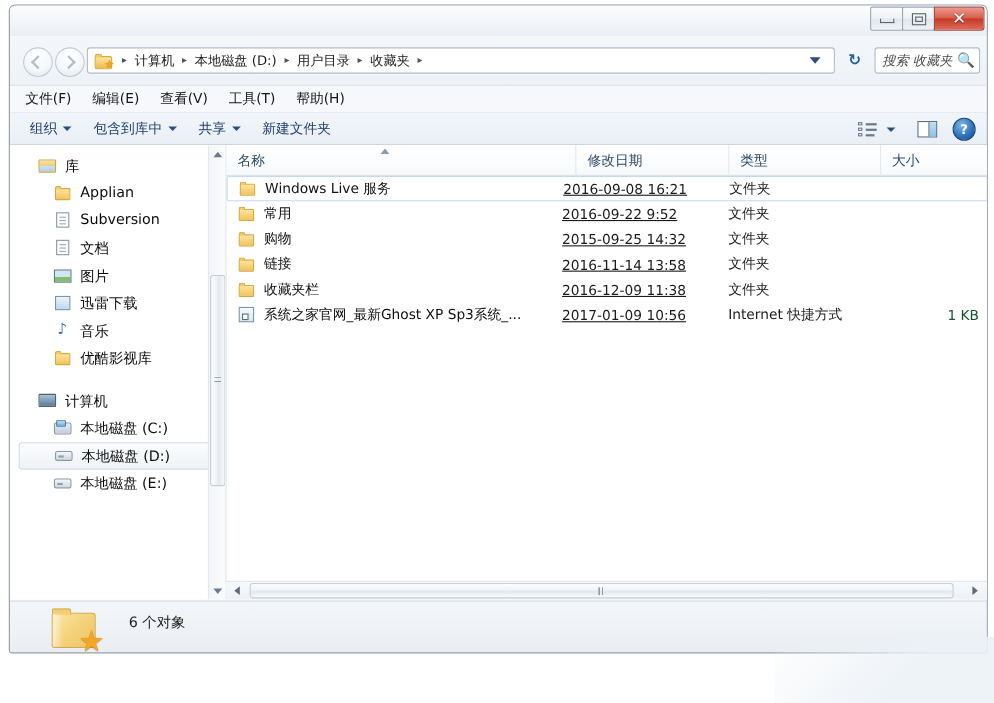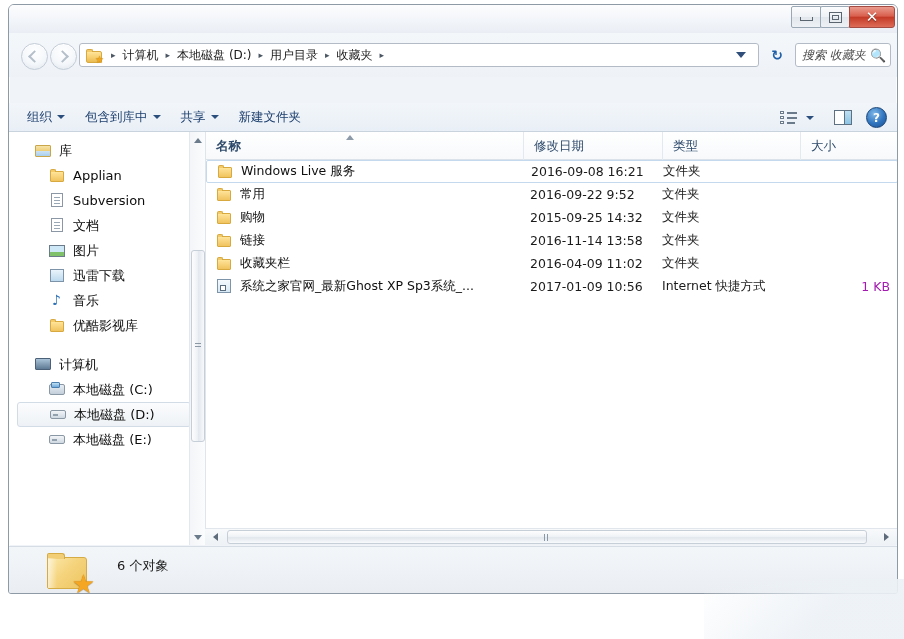--- a/index.html
+++ b/index.html
@@ -609,23 +609,23 @@
     border-radius: 2px;
   }
   .cell-name {
     position: absolute;
     left: 10px;
     display: flex;
     align-items: center;
     max-width: 300px;
     overflow: hidden;
   }
-  .cell-date { position: absolute; left: 324px; color: #1b1b1b; }
+  .cell-date { position: absolute; left: 305px; color: #1b1b1b; text-decoration: underline; }
   .cell-type { position: absolute; left: 456px; color: #1b1b1b; }
-  .cell-size { position: absolute; left: 594px; width: 90px; text-align: right; color: #a21caf; }
+  .cell-size { position: absolute; left: 594px; width: 90px; text-align: right; color: #14532d; }
   .ficon {
     width: 17px; height: 15px;
     margin-right: 7px;
     position: relative;
     flex: none;
   }
   .ic-shortcut {
     position: absolute; left: 1px; top: 0;
     width: 14px; height: 14px;
     background: linear-gradient(to bottom, #f5fafd, #d6e8f5);
@@ -795,20 +795,27 @@
       <div class="refresh-btn">
         <span>↻</span>
       </div>
 
       <div class="searchbox">
         <span class="search-ph">搜索 收藏夹</span>
         <span class="search-icon">🔍</span>
       </div>
     </div>
 
+    <div class="menubar">
+      <span class="menuitem">文件(F)</span>
+      <span class="menuitem">编辑(E)</span>
+      <span class="menuitem">查看(V)</span>
+      <span class="menuitem">工具(T)</span>
+      <span class="menuitem">帮助(H)</span>
+    </div>
 
     <div class="toolbar">
       <span class="tbitem">
         <span>组织</span>
         <span class="tbcaret"></span>
       </span>
       <span class="tbitem">
         <span>包含到库中</span>
         <span class="tbcaret"></span>
       </span>
@@ -927,21 +934,21 @@
           </div>
           <div class="sb-arrow down">
               <span class="tri"></span>
             </div>
         </div>
       </div>
 
       <div class="filepane">
 
         <div class="colheader">
-          <div class="colh first" style="left:0;width:317px;font-weight:bold;">
+          <div class="colh first" style="left:0;width:317px;">
             <span class="sortarrow" style="left:140px;"></span>
             <span>名称</span>
           </div>
           <div class="colh" style="left:317px;width:139px;">
             <span>修改日期</span>
           </div>
           <div class="colh" style="left:456px;width:138px;">
             <span>类型</span>
           </div>
           <div class="colh" style="left:594px;width:98px;">
@@ -999,21 +1006,21 @@
             <span class="cell-size"></span>
           </div>
 
           <div class="frow">
             <span class="cell-name">
               <span class="ficon">
                   <span class="ic-folder"></span>
                 </span>
               <span>收藏夹栏</span>
             </span>
-            <span class="cell-date">2016-04-09 11:02</span>
+            <span class="cell-date">2016-12-09 11:38</span>
             <span class="cell-type">文件夹</span>
             <span class="cell-size"></span>
           </div>
 
           <div class="frow">
             <span class="cell-name">
               <span class="ficon">
                   <span class="ic-shortcut"></span>
                 </span>
               <span>系统之家官网_最新Ghost XP Sp3系统_...</span>

